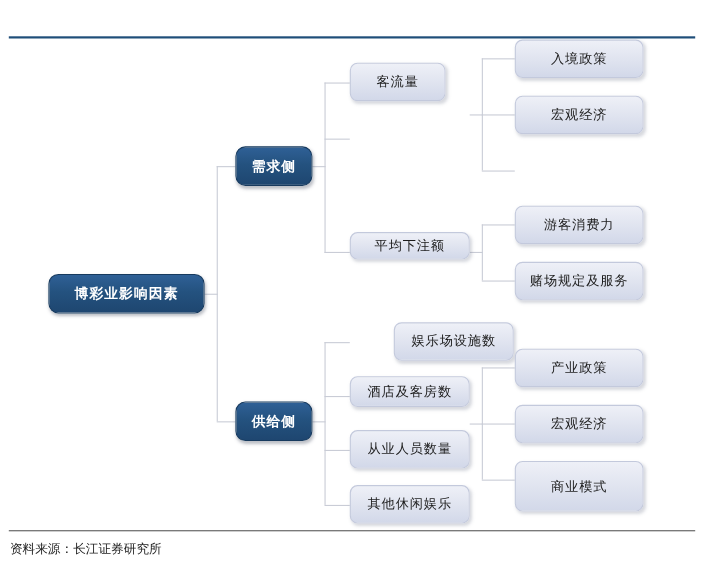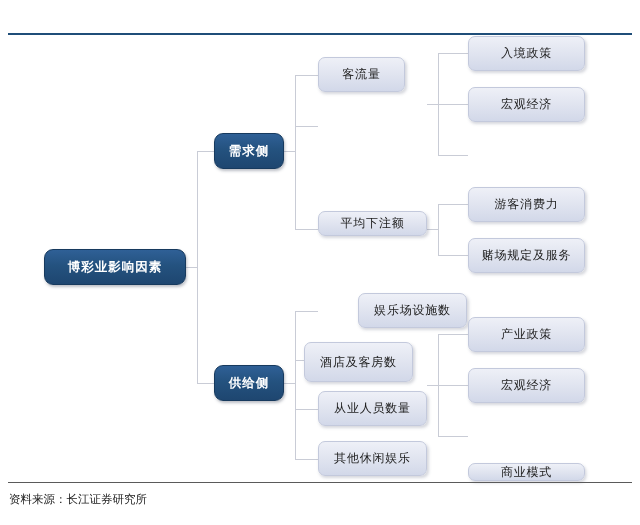--- a/index.html
+++ b/index.html
@@ -134,30 +134,30 @@
 
     <div class="node node-l4" style="left:468px;top:51px;width:117px;height:35px;">宏观经济</div>
 
 
     <div class="node node-l4" style="left:468px;top:151px;width:117px;height:35px;">游客消费力</div>
 
     <div class="node node-l4" style="left:468px;top:202px;width:117px;height:35px;">赌场规定及服务</div>
 
     <div class="node node-l3" style="left:318px;top:257px;width:109px;height:35px;margin-left:40px;">娱乐场设施数</div>
 
-    <div class="node node-l3" style="left:304px;top:306px;width:109px;height:40px;font-family:Liberation Serif, serif;">酒店及客房数</div>
+    <div class="node node-l3" style="left:318px;top:306px;width:109px;height:28px;font-family:Liberation Serif, serif;">酒店及客房数</div>
 
     <div class="node node-l3" style="left:318px;top:355px;width:109px;height:35px;">从业人员数量</div>
 
     <div class="node node-l3" style="left:318px;top:405px;width:109px;height:35px;">其他休闲娱乐</div>
 
     <div class="node node-l4" style="left:468px;top:281px;width:117px;height:35px;">产业政策</div>
 
     <div class="node node-l4" style="left:468px;top:332px;width:117px;height:35px;">宏观经济</div>
 
-    <div class="node node-l4" style="left:468px;top:383px;width:117px;height:18px;margin-top:44px;">商业模式</div>
+    <div class="node node-l4" style="left:468px;top:383px;width:117px;height:46px;">商业模式</div>
 
   </div>
 
   <div class="ftr-rule"></div>
   <div class="fig-source">资料来源：长江证券研究所</div>
 
 </div>
 
 </body></html>

